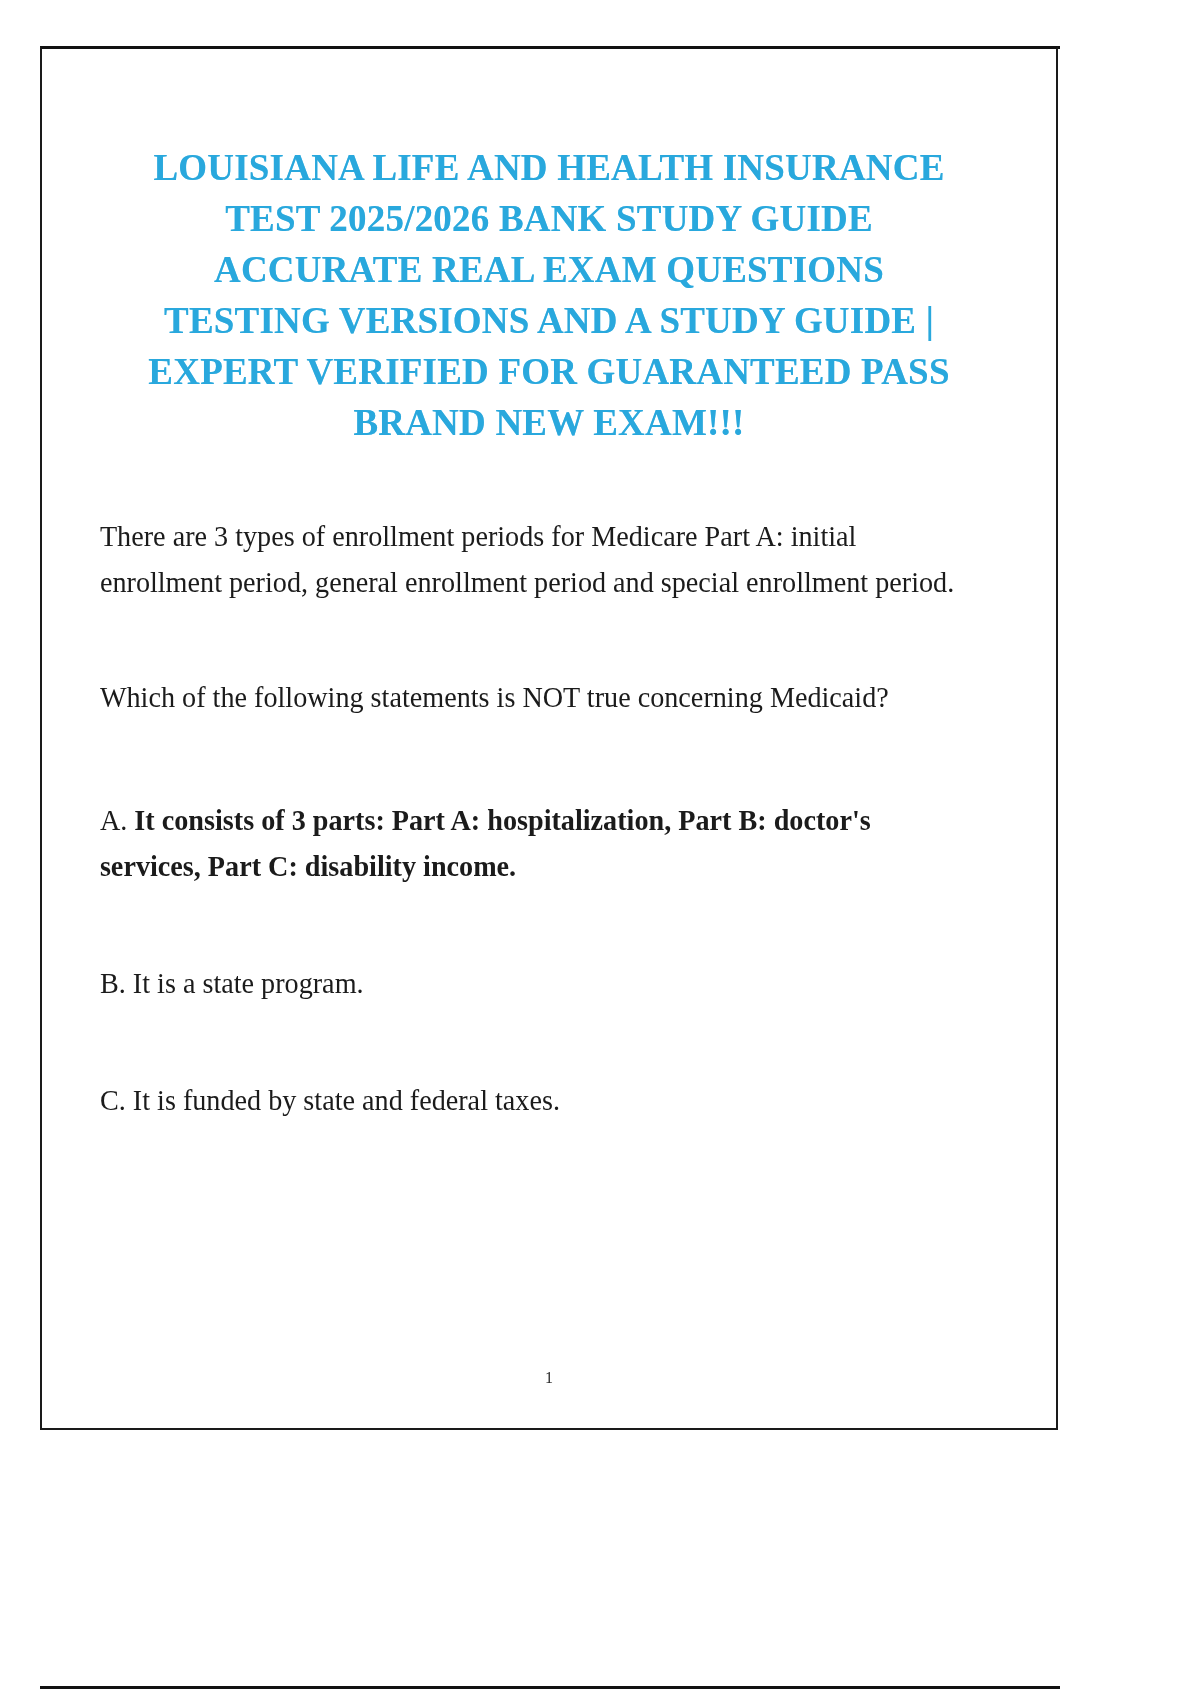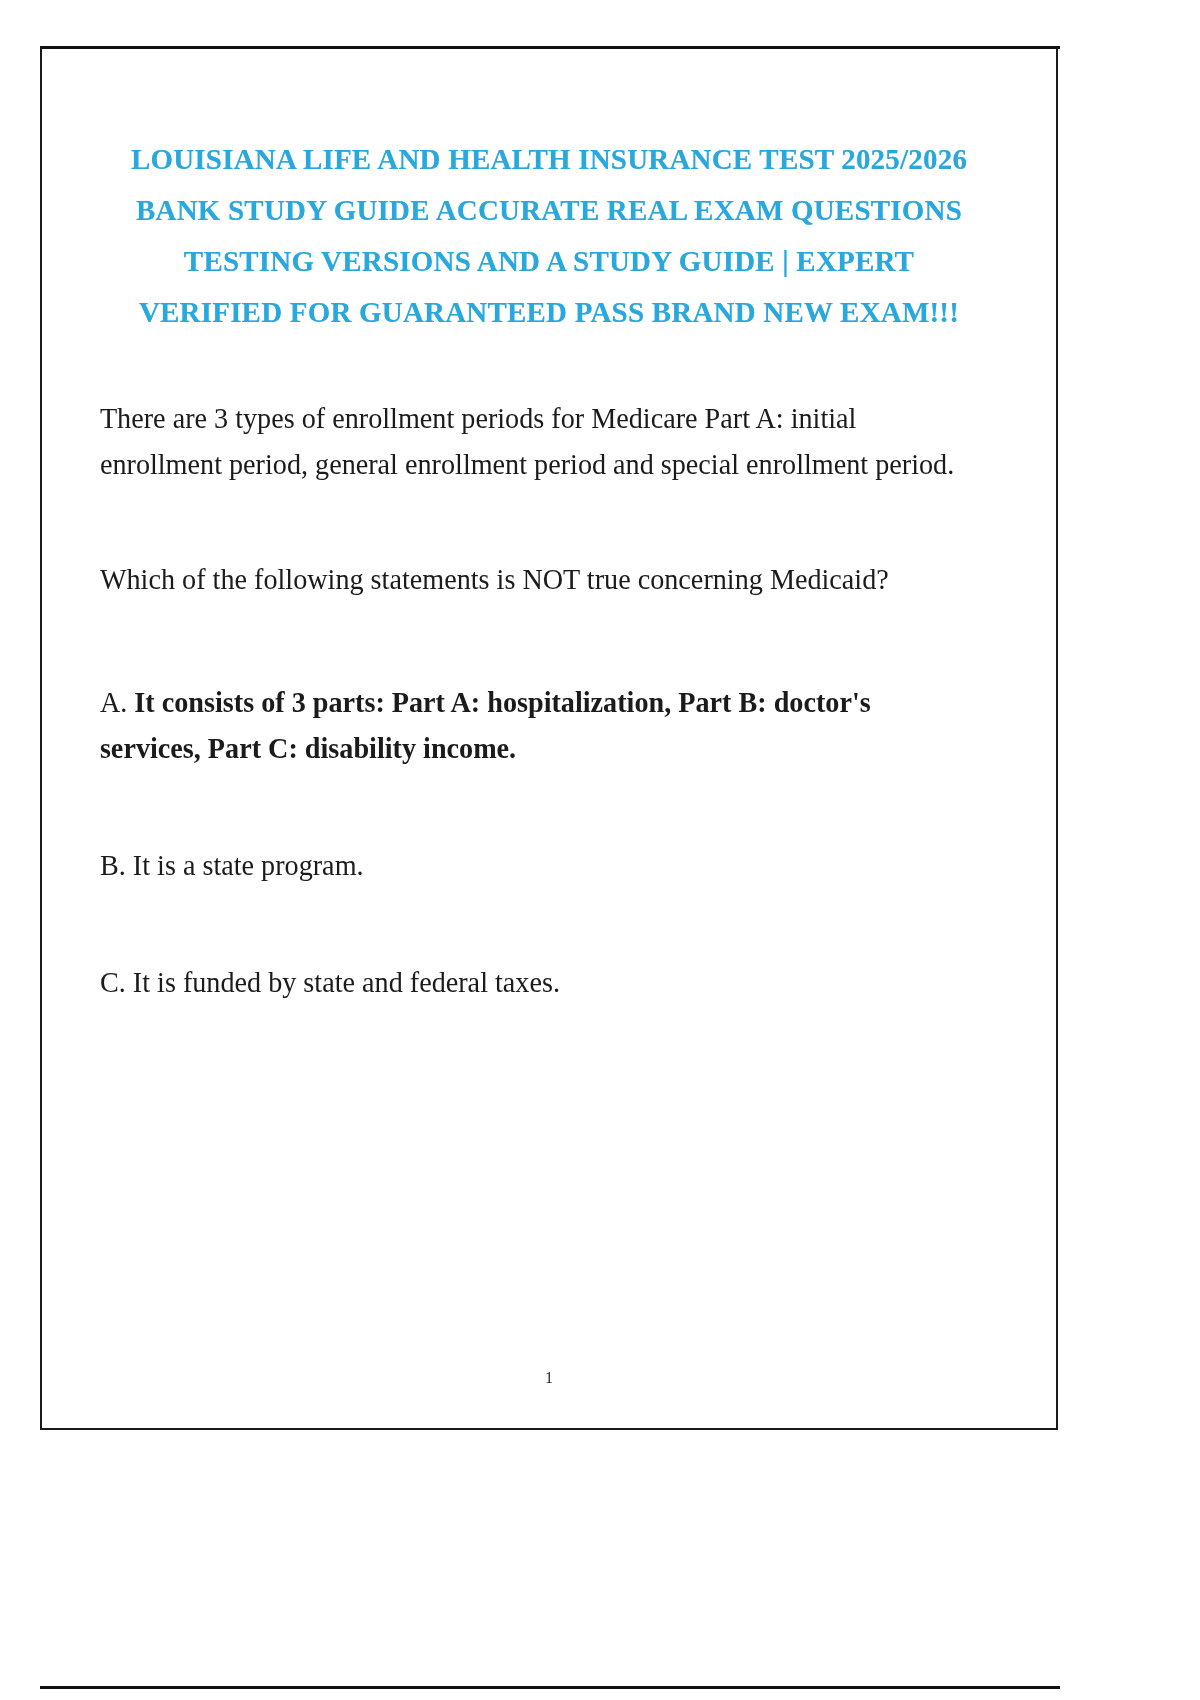--- a/index.html
+++ b/index.html
@@ -62,27 +62,27 @@
     left: 0;
     top: 0;
     right: 0;
     bottom: 0;
     padding: 0 56px;
     box-sizing: border-box;
   }
 
   
   .doc-title {
-    margin: 9px;
+    margin: 17px;
     padding: 0 18px;
     text-align: center;
     color: #29a8dd;
     font-family: "Liberation Serif", "DejaVu Serif", serif;
     font-weight: bold;
-    font-size: 29px;
+    font-size: 37px;
     line-height: 51px;
     letter-spacing: 0.2px;
     padding-top: 76px;
     text-shadow: 0 0 0.6px rgba(41,168,221,0.55);
   }
 
   
   .body-block {
     font-family: "Liberation Serif", "DejaVu Serif", serif;
     color: #1b1b1b;

